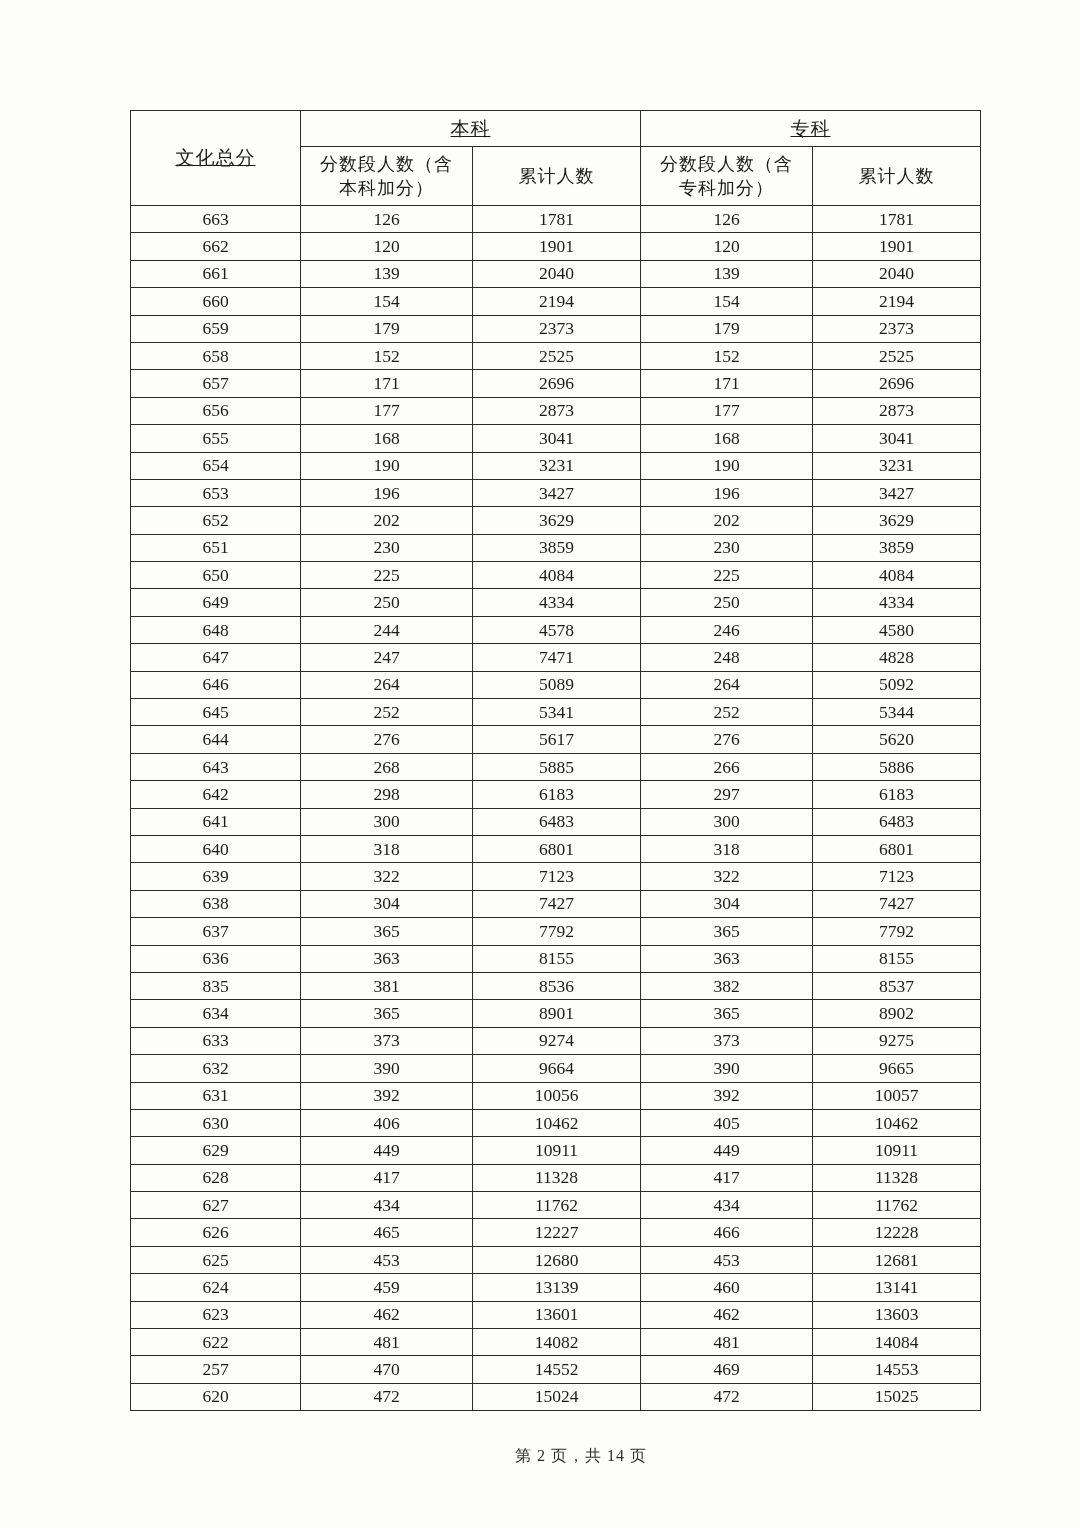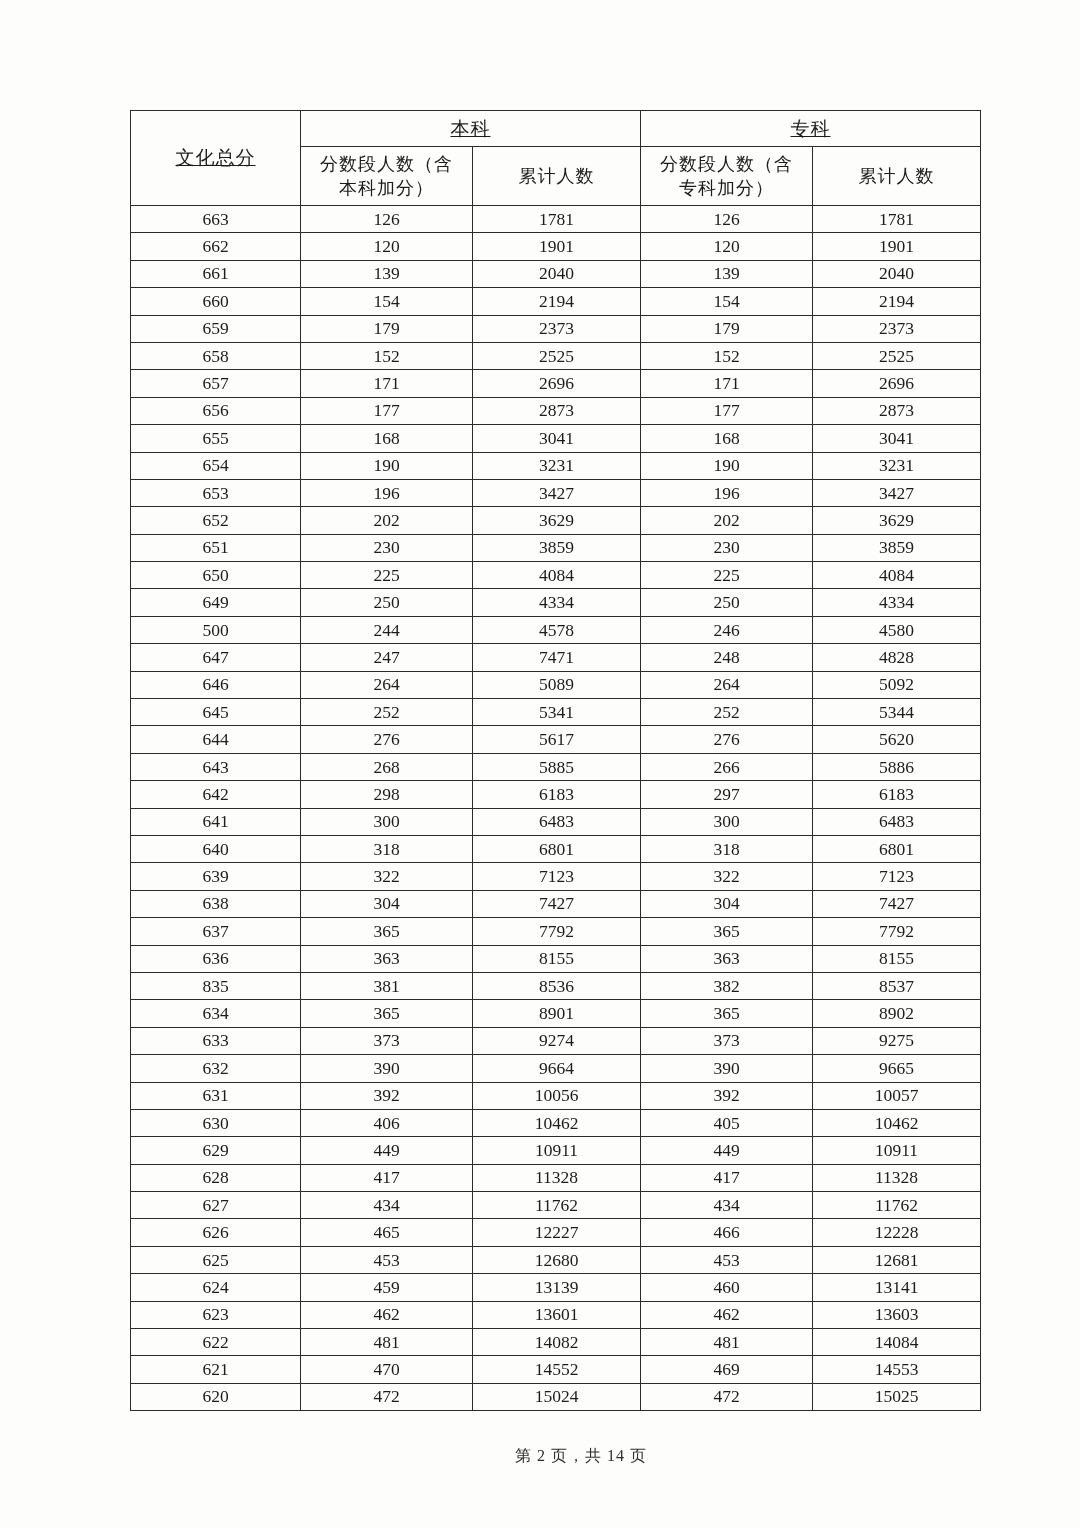--- a/index.html
+++ b/index.html
@@ -190,21 +190,21 @@
           <td>4084</td>
         </tr>
         <tr>
           <td>649</td>
           <td>250</td>
           <td>4334</td>
           <td>250</td>
           <td>4334</td>
         </tr>
         <tr>
-          <td>500</td>
+          <td>648</td>
           <td>244</td>
           <td>4578</td>
           <td>246</td>
           <td>4580</td>
         </tr>
         <tr>
           <td>647</td>
           <td>247</td>
           <td>7471</td>
           <td>248</td>
@@ -379,21 +379,21 @@
           <td>13603</td>
         </tr>
         <tr>
           <td>622</td>
           <td>481</td>
           <td>14082</td>
           <td>481</td>
           <td>14084</td>
         </tr>
         <tr>
-          <td>621</td>
+          <td>257</td>
           <td>470</td>
           <td>14552</td>
           <td>469</td>
           <td>14553</td>
         </tr>
         <tr>
           <td>620</td>
           <td>472</td>
           <td>15024</td>
           <td>472</td>

